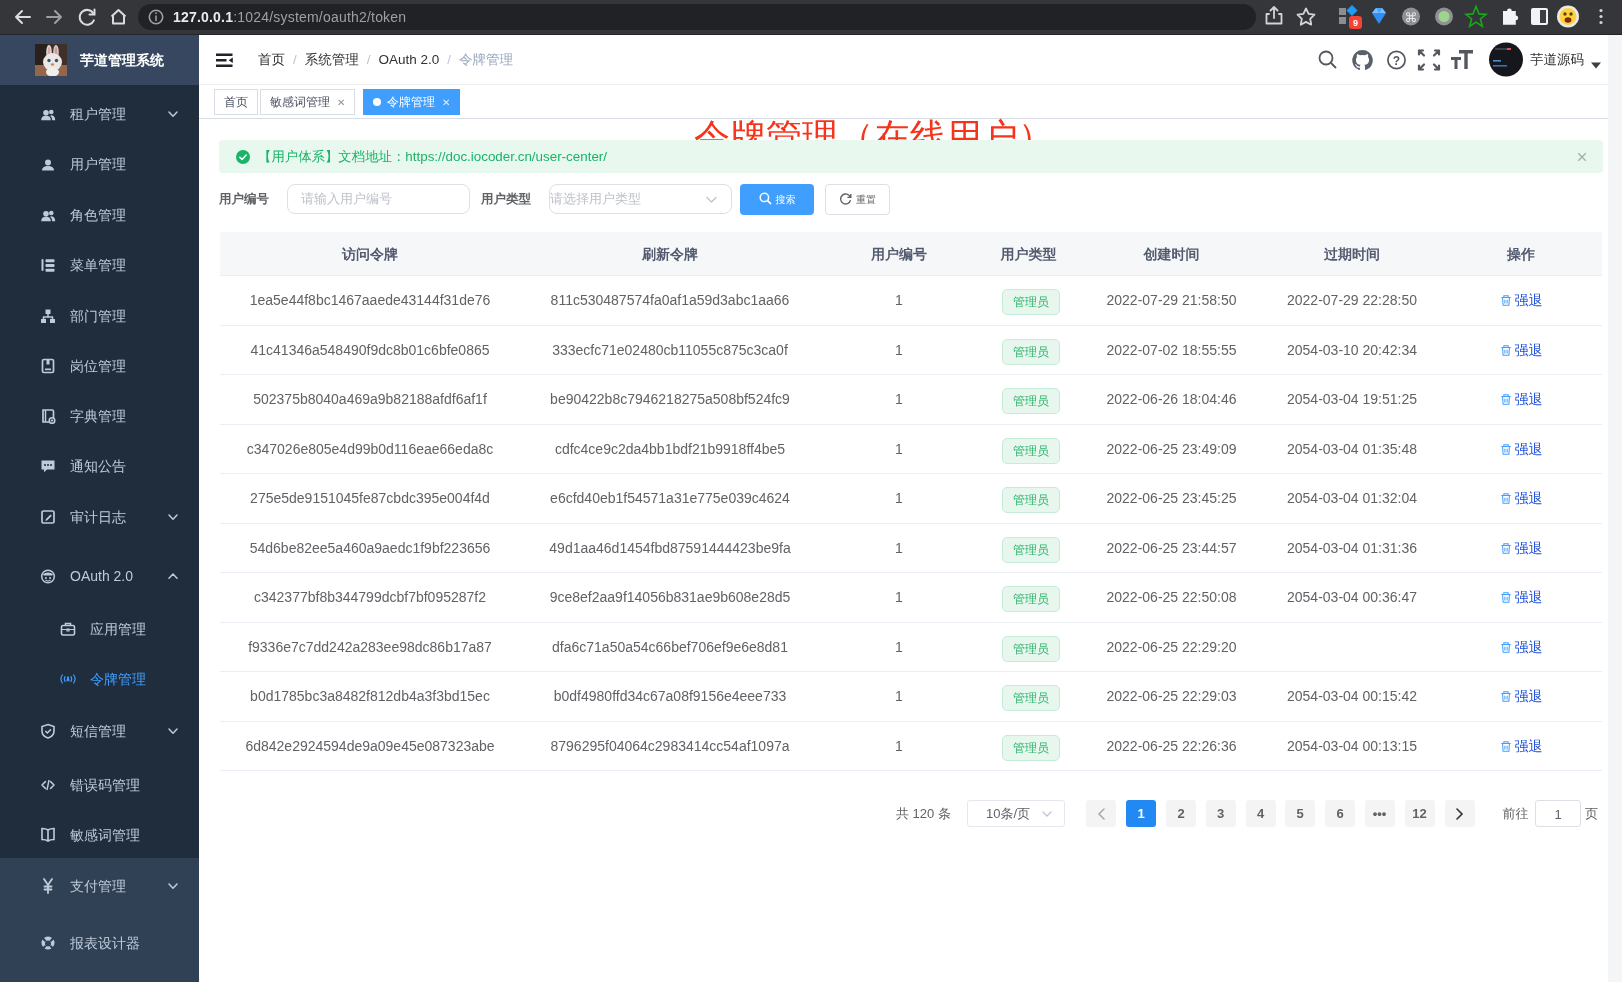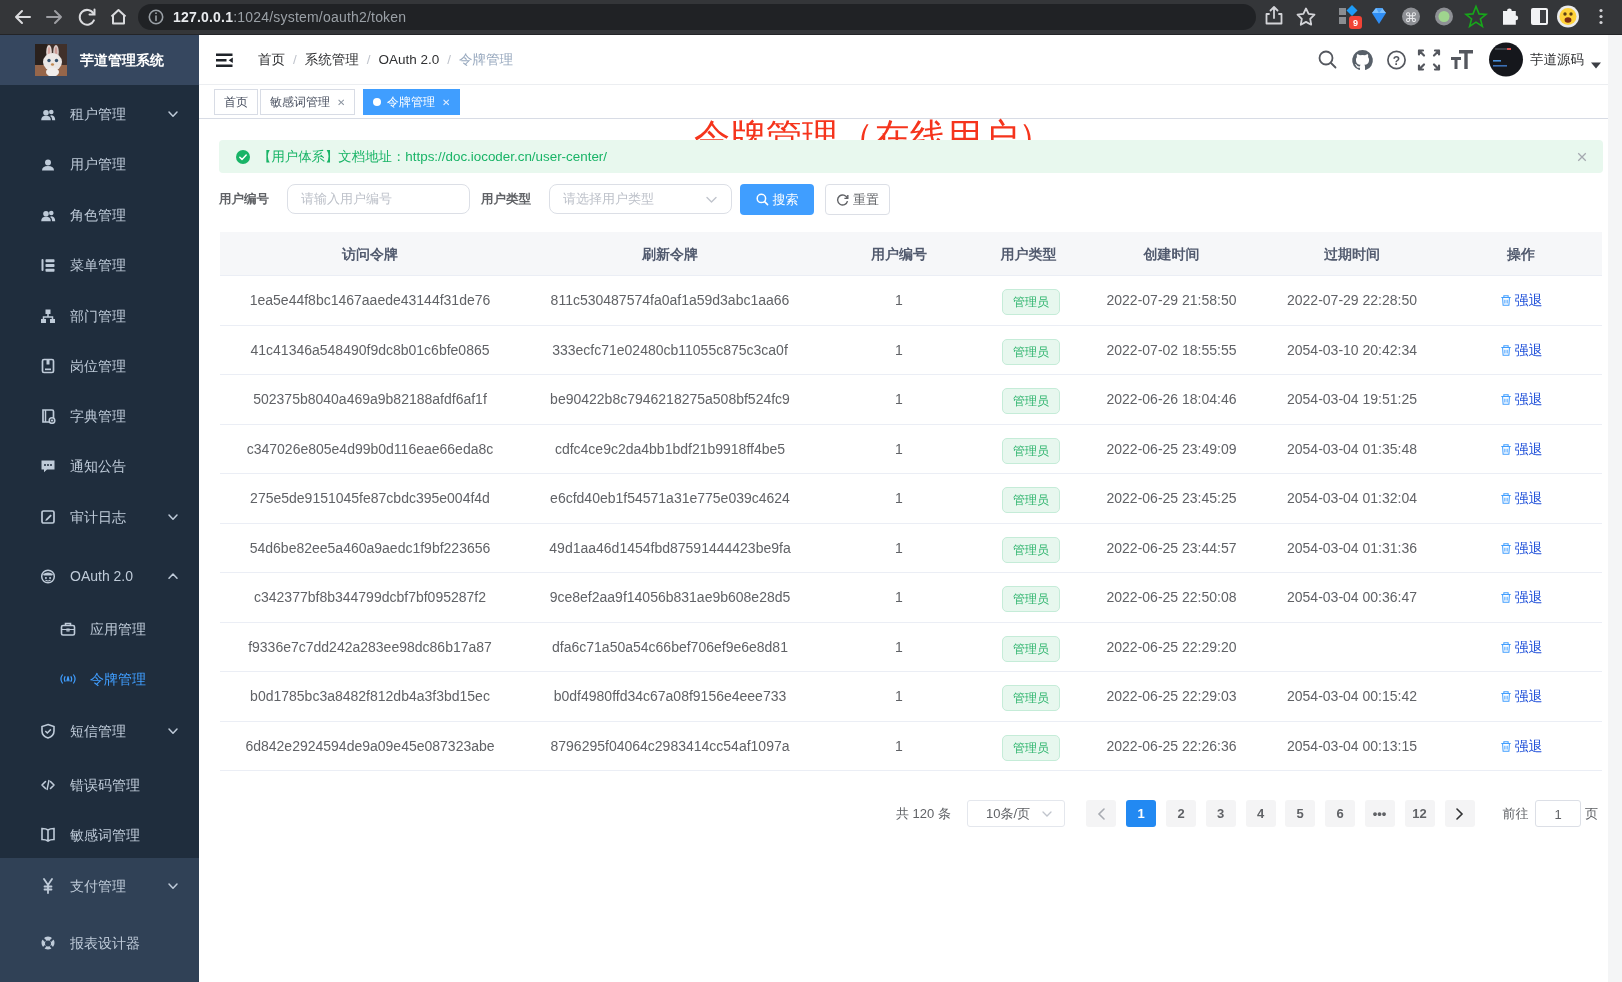--- a/index.html
+++ b/index.html
@@ -41,21 +41,21 @@
 
 #redtitle { position:absolute; left:694px; top:65px; font-size:36px; color:#f5341c; white-space:nowrap;margin-top:48px; }
 
 #alert { position:absolute; left:219px; top:140px; width:1384px; height:33px; background:#e8f8ee; border-radius:4px; }
 #alert .msg { position:absolute; left:39px; top:0; height:33px; line-height:34px; font-size:13.4px; color:#19b467; }
 #alert .close { position:absolute; right:16px; top:12px; width:10px; height:10px; }
 
 #form { position:absolute; left:0; top:0; width:1622px; height:1px; }
 .flabel { position:absolute; top:184px; white-space:nowrap; height:30px; line-height:30px; font-size:12.5px; font-weight:bold; color:#606266; }
 .finput { position:absolute; top:184px; height:30px; border:1px solid #dcdfe6; border-radius:8px; background:#fff; font-size:13px; color:#bdc1c9; line-height:28px; }
-.btn { position:absolute; top:184px; height:31px; border-radius:4px; font-size:13px; line-height:31px; text-align:center; }
+.btn { position:absolute; top:184px; height:31px; border-radius:4px; font-size:10px; line-height:31px; text-align:center; }
 
 #table { position:absolute; left:220px; top:232px; width:1382px; }
 #thead { position:absolute; left:0; top:0; width:1382px; height:44px; background:#f6f7f9; border-bottom:1px solid #ebeef5;}
 #thead .th { position:absolute; top:0; height:44px; line-height:44px; text-align:center; font-size:14px; font-weight:bold; color:#515a6e; }
 .trow { position:absolute; left:0; width:1382px; height:49.5px; border-bottom:1px solid #ebeef5; }
 .td { position:absolute; top:0; height:49.5px; line-height:49.5px; text-align:center; font-size:14px; color:#606266; }
 .gtag { position:absolute; left:24px; top:13px; width:58px; height:26px; line-height:24px; border:1px solid #c5ecd8; background:#e7f7ee; border-radius:5px; color:#2cb46c; font-size:12px; text-align:center; }
 .kick { color:#1d4ed8; font-size:14px; }
 .kick svg { vertical-align:-2px; margin-right:3px; }
 
@@ -400,21 +400,21 @@
   <div class="msg">【用户体系】文档地址：https://doc.iocoder.cn/user-center/</div>
   <svg class="close" viewBox="0 0 12 12">
       <path d="M1.5 1.5 L10.5 10.5 M10.5 1.5 L1.5 10.5" stroke="#a4a8af" stroke-width="1.5"></path>
     </svg>
 </div>
 
 <div id="form">
   <div class="flabel" style="left:219px;">用户编号</div>
   <div class="finput" style="left:287px;width:183px;padding-left:13px;">请输入用户编号</div>
   <div class="flabel" style="left:481px;">用户类型</div>
-  <div class="finput" style="left:549px;width:183px;padding-left:13px;">请选择用户类型
+  <div class="finput" style="left:549px;width:183px;padding-left:0;">请选择用户类型
     <svg class="abs" style="right:14px;top:11px;" width="11" height="8" viewBox="0 0 11 8">
         <path d="M1 1.5 l4.5 4.5 4.5 -4.5" stroke="#c0c4cc" stroke-width="1.4" fill="none" stroke-linecap="round" stroke-linejoin="round"></path>
       </svg>
   </div>
   <div class="btn" style="left:740px;width:74px;background:#409eff;color:#fff;">
     <svg width="13" height="13" viewBox="0 0 13 13" style="vertical-align:-1.5px;margin-right:4px;">
         <circle cx="5.4" cy="5.4" r="4.2" stroke="#fff" stroke-width="1.5" fill="none"></circle>
         <path d="M8.6 8.6 l3 3" stroke="#fff" stroke-width="1.5" stroke-linecap="round"></path>
       </svg>搜索</div>
   <div class="btn" style="left:825px;width:65px;background:#fff;border:1px solid #dcdfe6;color:#606266;line-height:29px;">

